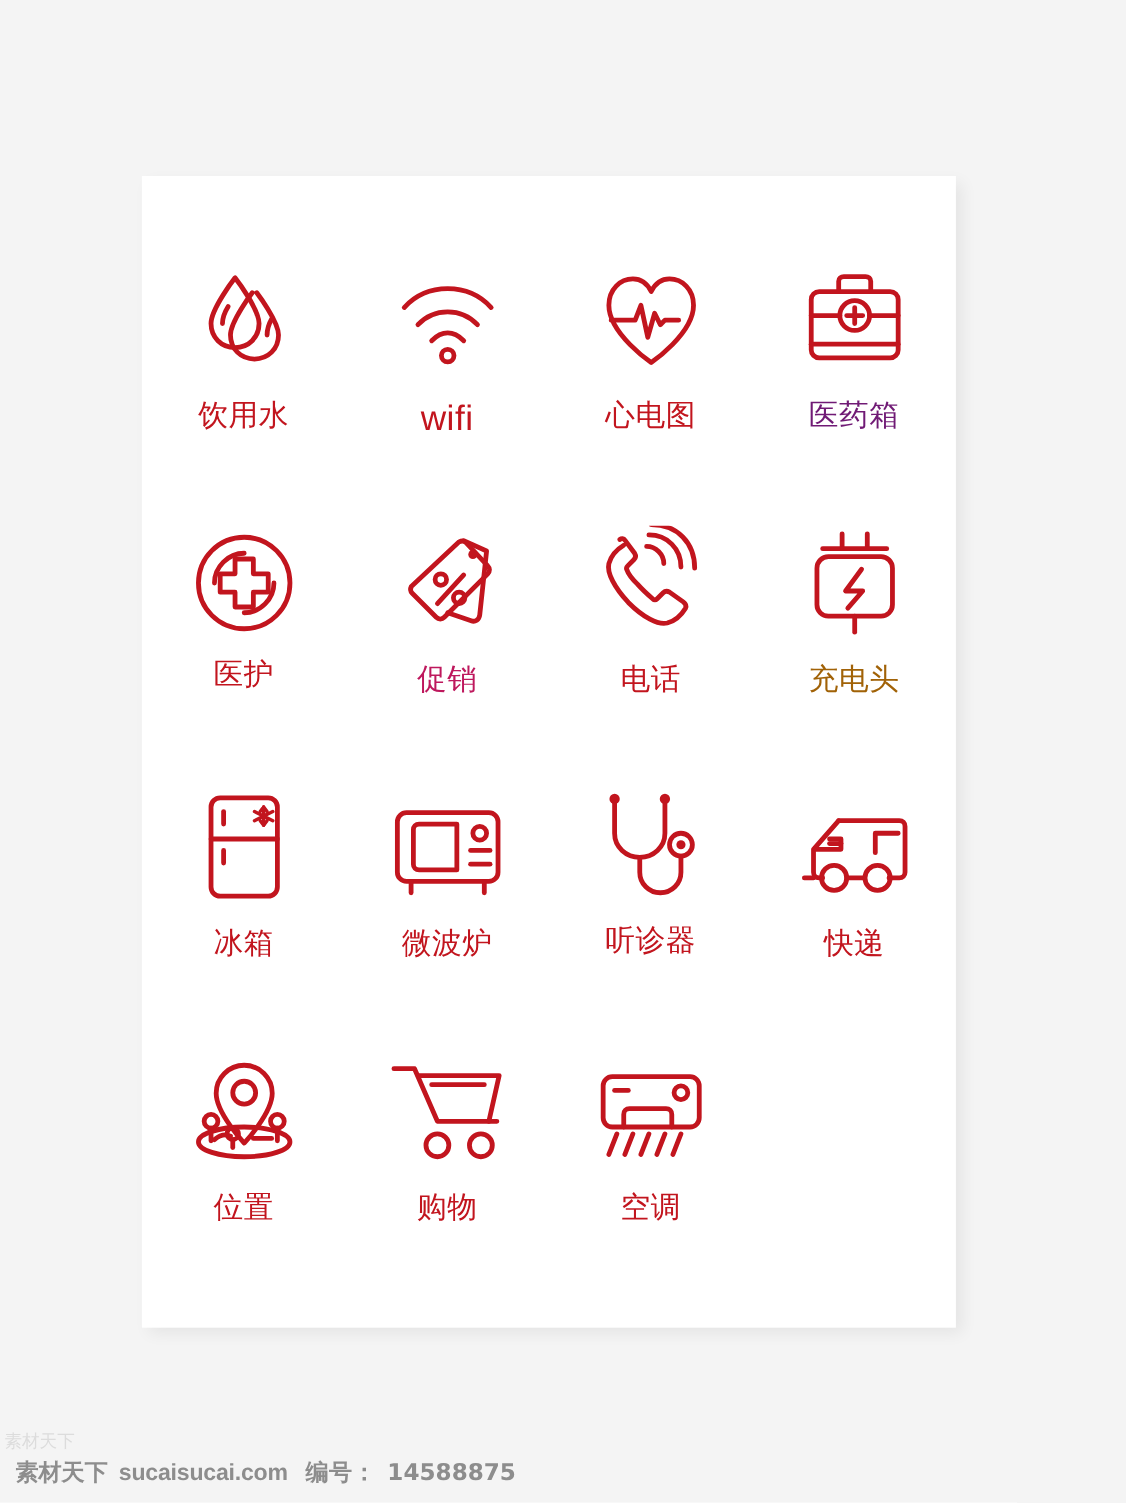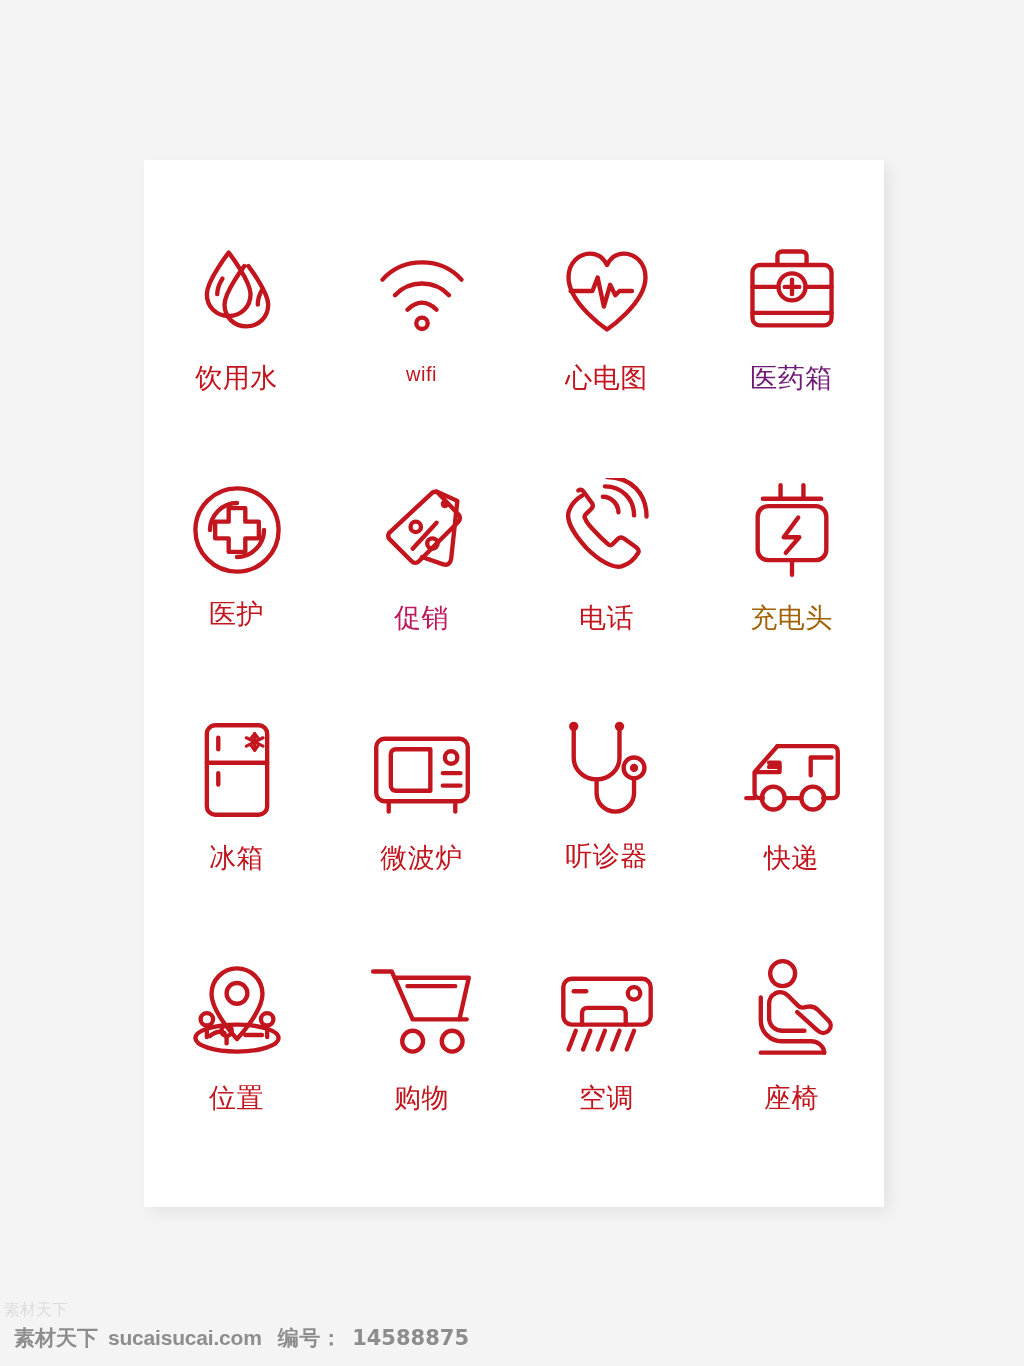--- a/index.html
+++ b/index.html
@@ -11,21 +11,21 @@
     height: 1366px;
     background: #f4f4f4;
     font-family: "Liberation Sans", "DejaVu Sans", sans-serif;
     position: relative;
     overflow: hidden;
   }
 
   
   #icon-card {
     position: absolute;
-    left: 144px;
+    left: 129px;
     top: 160px;
     width: 740px;
     height: 1047px;
     background: #ffffff;
     box-shadow: 6px 6px 14px rgba(0,0,0,0.065);
   }
 
   
   #icon-grid {
     position: absolute;
@@ -58,21 +58,21 @@
   .icon-label {
     margin-top: 22px;
     font-size: 27px;
     line-height: 1;
     letter-spacing: 0.5px;
     white-space: nowrap;
     font-family: "DejaVu Sans", "Liberation Sans", sans-serif;
   }
   .icon-label.latin {
     font-family: "Liberation Sans", sans-serif;
-    font-size: 20px;
+    font-size: 32px;
   }
 
   
   #footer-watermark {
     position: absolute;
     left: 14px;
     bottom: 14px;
     display: flex;
     align-items: baseline;
     gap: 10px;
@@ -312,32 +312,20 @@
           <path d="M20 70 L13 88"></path>
           <path d="M34 70 L27 88"></path>
           <path d="M48 70 L41 88"></path>
           <path d="M62 70 L55 88"></path>
           <path d="M76 70 L69 88"></path>
         </svg>
       </div>
       <div class="icon-label" style="color: rgb(194, 21, 30);">空调</div>
     </div>
 
-    <div class="icon-cell">
-      <div class="icon-art">
-        <svg viewBox="0 0 100 100" fill="none" stroke="#c2151e" stroke-width="4.2" stroke-linecap="round" stroke-linejoin="round">
-          <circle cx="41" cy="15" r="12"></circle>
-          <path d="M20 38 L20 60 C20 71 29 80 40 80 L68 80 C76 80 81 86 81 91"></path>
-          <path d="M20 91 L81 91"></path>
-          <path d="M34 34 C38 32 43 33 46 36 L56 46 C58 48 61 48 64 47 C68 46 72 47 75 50 L85 60 C88 63 88 67 85 70 C82 73 78 73 75 70 L55 52"></path>
-          <path d="M34 34 C30 36 28 40 28 44 L28 58 C28 65 34 70 41 70 L62 70"></path>
-        </svg>
-      </div>
-      <div class="icon-label" style="color: rgb(194, 21, 30);">座椅</div>
-    </div>
 
   </div>
 </div>
 
 <div id="side-watermark">
   <span>素材天下</span>
 </div>
 
 <div id="footer-watermark" style="color: rgb(141, 141, 141);">
   <span class="wm-brand">素材天下</span>

